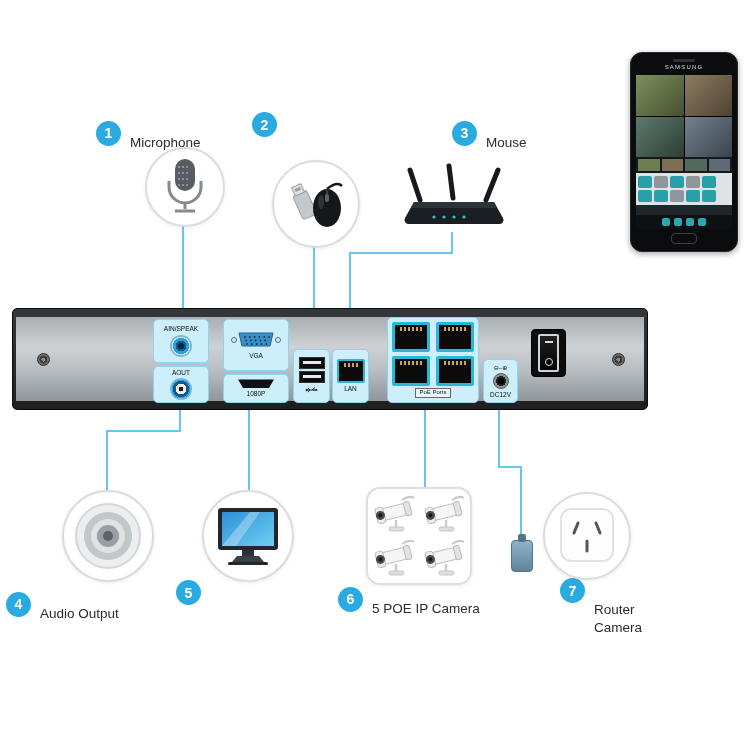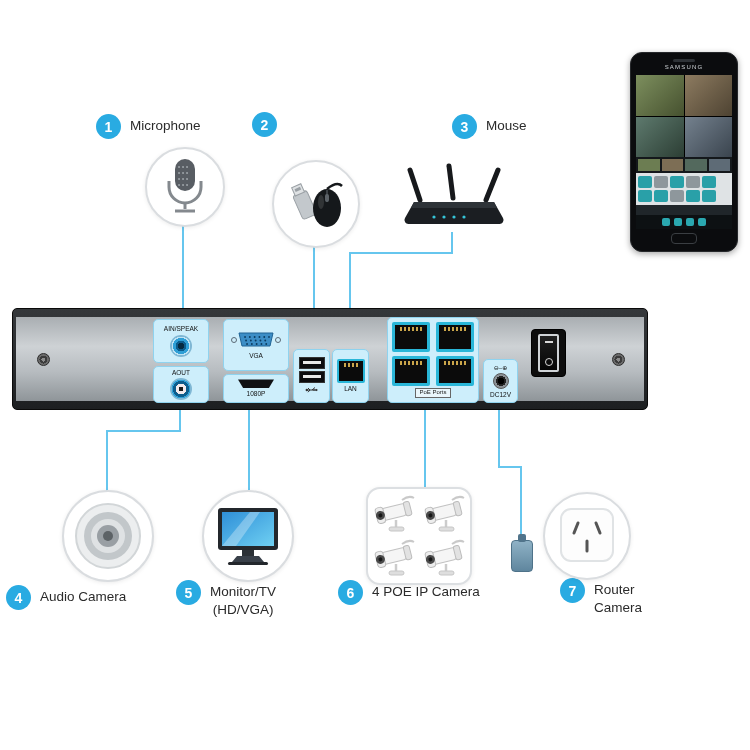--- a/index.html
+++ b/index.html
@@ -7,21 +7,21 @@
           font-family:"Liberation Sans",sans-serif;color:#2f2f2f;}
 
   
   .cline{position:absolute;background:#66c6ee;}
 
   
   .callout{position:absolute;display:flex;align-items:center;gap:9px;font-size:13.5px;color:#2b2b2b;}
   .callout.top{align-items:flex-start;}
   .co-num{width:25px;height:25px;border-radius:50%;background:#29abe2;color:#fff;font-weight:bold;
           display:flex;align-items:center;justify-content:center;font-size:14px;flex:none;}
-  .co-lbl{display:flex;flex-direction:column;line-height:1.35;}
+  .co-lbl{display:flex;flex-direction:column;line-height:1.35;margin-top:20px;}
   .callout.top .co-lbl{padding-top:3px;}
   .co-lbl span{display:block;}
   .co-lbl.center{text-align:center;}
 
   
   .icon-circle{position:absolute;background:#fff;border:2px solid #dadde0;border-radius:50%;
                box-shadow:0 1px 4px rgba(0,0,0,.08);display:flex;align-items:center;justify-content:center;}
   .icon-box{position:absolute;background:#fff;border:2px solid #dcdfe2;border-radius:14px;
             box-shadow:0 1px 4px rgba(0,0,0,.08);display:flex;align-items:center;justify-content:center;}
   .icon-plain{position:absolute;}
@@ -120,35 +120,31 @@
   <div class="callout" style="left:452px;top:114px;">
     <span class="co-num">3</span>
     <span class="co-lbl">
         <span>Mouse</span>
         <span></span>
       </span>
   </div>
   <div class="callout" style="left:6px;top:585px;">
     <span class="co-num">4</span>
     <span class="co-lbl">
-        <span>Audio Camera</span>
+        <span>Audio Output</span>
         <span></span>
       </span>
   </div>
   <div class="callout top" style="left:176px;top:580px;">
     <span class="co-num">5</span>
-    <span class="co-lbl center">
-        <span>Monitor/TV</span>
-        <span>(HD/VGA)</span>
-      </span>
   </div>
   <div class="callout" style="left:338px;top:580px;">
     <span class="co-num">6</span>
     <span class="co-lbl">
-        <span>4 POE IP Camera</span>
+        <span>5 POE IP Camera</span>
         <span></span>
       </span>
   </div>
   <div class="callout top" style="left:560px;top:578px;">
     <span class="co-num">7</span>
     <span class="co-lbl">
         <span>Router</span>
         <span>Camera</span>
       </span>
   </div>

